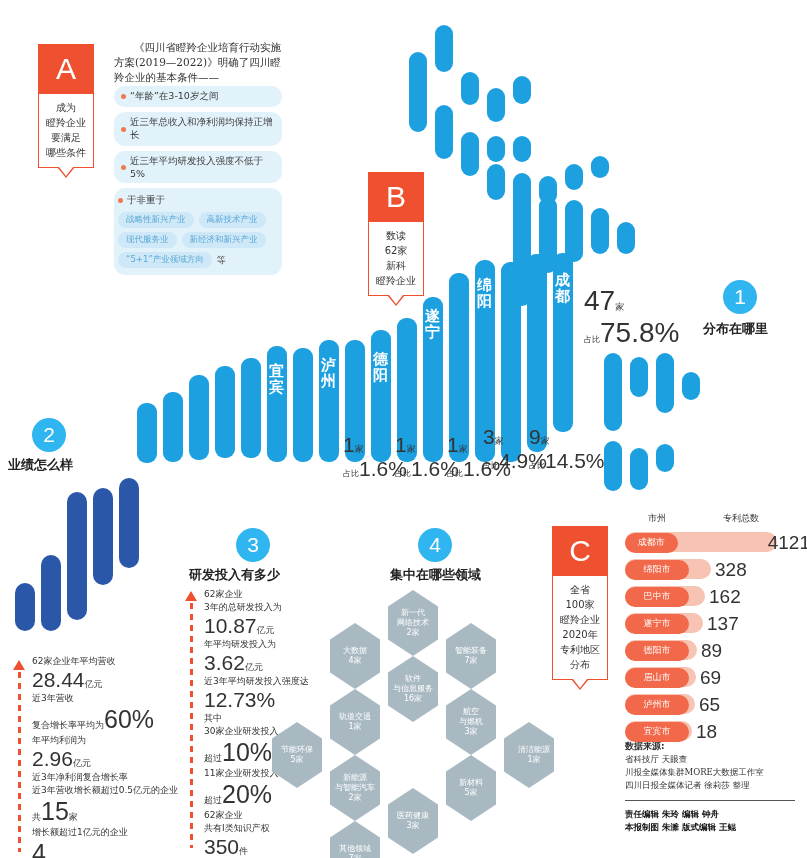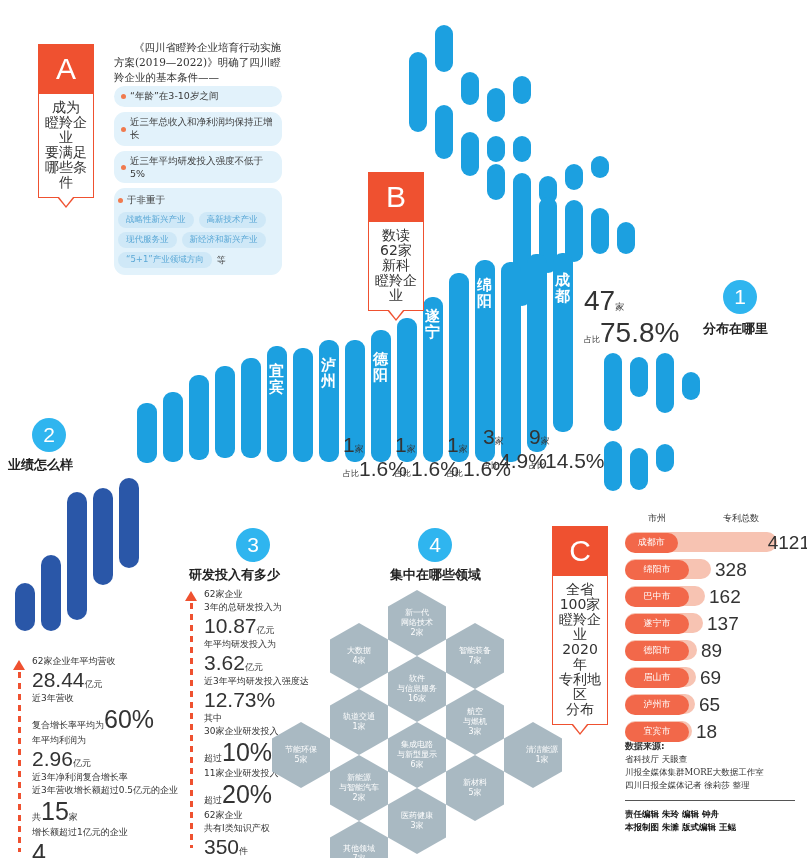--- a/index.html
+++ b/index.html
@@ -10,21 +10,21 @@
   .abs{position:absolute;}
 
   
   .marker{position:absolute;width:56px;text-align:center;}
   .marker .cap{
     background:#ef5130;color:#fff;font-size:30px;line-height:50px;height:50px;
     font-family:"Liberation Sans",sans-serif;font-weight:300;letter-spacing:0;
   }
   .marker .body{
     border:1px solid #ef5130;border-top:none;background:#fff;
-    font-size:14px;line-height:15px;color:#333;padding:6px 4px 7px;
+    font-size:10px;line-height:15px;color:#333;padding:6px 4px 7px;
     font-family:"DejaVu Sans",sans-serif;
   }
   .marker .pointer{
     width:0;height:0;margin:0 auto;border-left:9px solid transparent;
     border-right:9px solid transparent;border-top:11px solid #ef5130;
     position:relative;top:-1px;
   }
   .marker .pointer:after{
     content:"";position:absolute;left:-7px;top:-11px;
     border-left:7px solid transparent;border-right:7px solid transparent;
@@ -88,21 +88,21 @@
   }
   .stats{position:absolute;font-family:"DejaVu Sans",sans-serif;color:#333;}
   .stats .s{font-size:9px;line-height:13px;display:block;}
   .stats .b{font-size:21px;line-height:24px;font-family:"Liberation Sans",sans-serif;}
   .stats .m{font-size:9px;}
   .inlinebig{font-size:25px;font-family:"Liberation Sans",sans-serif;}
 
   
   .hexwrap{position:absolute;}
   .hex{
-    position:absolute;width:58px;height:66px;background:#a9b9c2;
+    position:absolute;width:50px;height:66px;background:#a9b9c2;
     clip-path:polygon(50% 0%,100% 25%,100% 75%,50% 100%,0% 75%,0% 25%);
     color:#fff;display:flex;align-items:center;justify-content:center;
     text-align:center;font-size:8px;line-height:10px;
     font-family:"DejaVu Sans",sans-serif;padding:0 4px;box-sizing:border-box;
   }
 
   
   .ptable{position:absolute;width:185px;}
   .pthead{display:flex;font-size:9px;color:#333;font-family:"DejaVu Sans",sans-serif;margin-bottom:4px;}
   .prow{position:relative;height:27px;display:flex;align-items:center;}
@@ -332,23 +332,20 @@
     </div>
   <div class="hex" style="left:0px;top:99px;">
       <span>轨道交通<br><span>1家</span></span>
     </div>
   <div class="hex" style="left:116px;top:99px;">
       <span>航空<br>与燃机<br><span>3家</span></span>
     </div>
   <div class="hex" style="left:-58px;top:132px;">
       <span>节能环保<br><span>5家</span></span>
     </div>
-  <div class="hex" style="left:58px;top:132px;">
-      <span>集成电路<br>与新型显示<br><span>6家</span></span>
-    </div>
   <div class="hex" style="left:174px;top:132px;justify-content:flex-end;">
       <span>清洁能源<br><span>1家</span></span>
     </div>
   <div class="hex" style="left:0px;top:165px;">
       <span>新能源<br>与智能汽车<br><span>2家</span></span>
     </div>
   <div class="hex" style="left:116px;top:165px;">
       <span>新材料<br><span>5家</span></span>
     </div>
   <div class="hex" style="left:58px;top:198px;">

